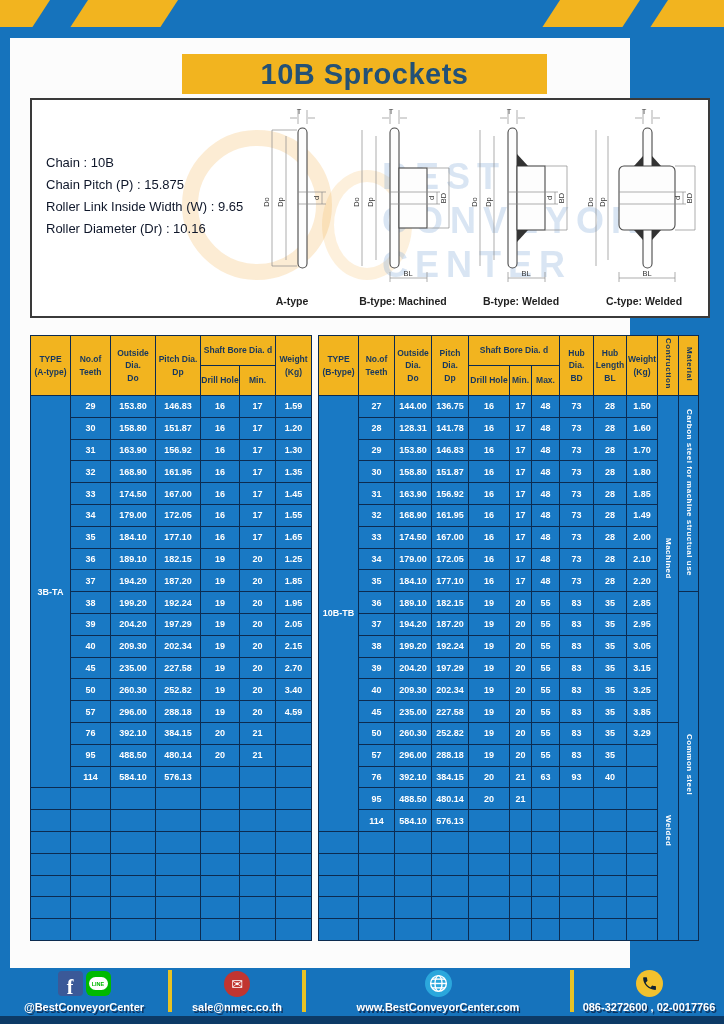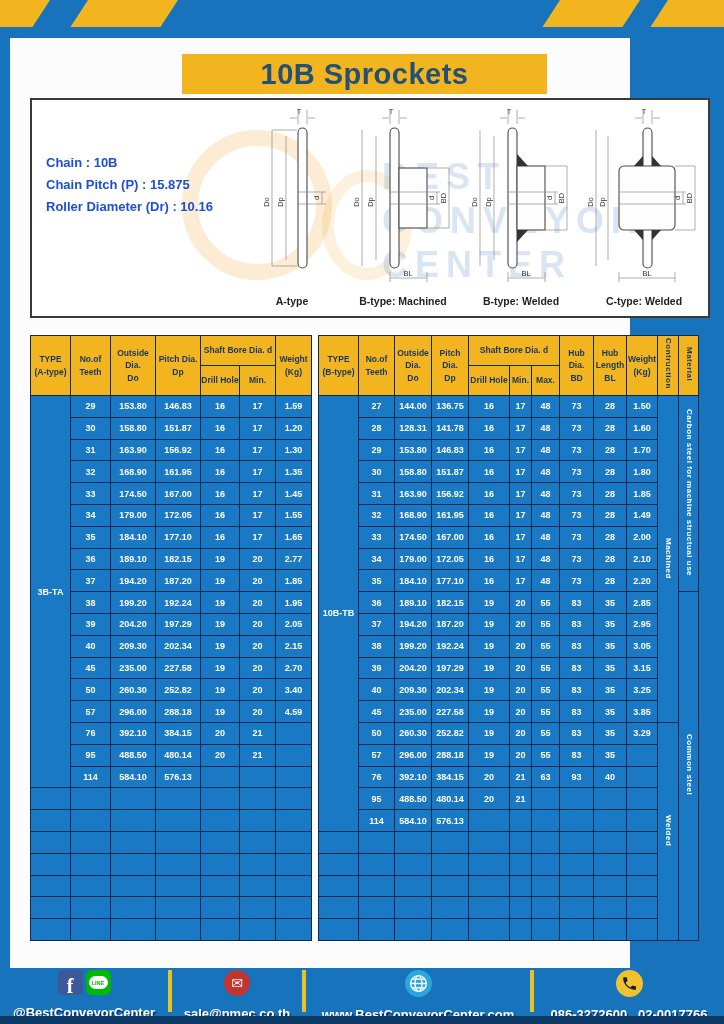--- a/index.html
+++ b/index.html
@@ -12,21 +12,21 @@
   
   .sheet { position:absolute; left:10px; top:38px; width:620px; height:930px; background:#FCFCFC; }
 
   .title-box { position:absolute; left:172px; top:16px; width:365px; height:40px; background:#F2B41F;
                display:flex; align-items:center; justify-content:center; }
   .title-box h1 { font-size:29px; font-weight:bold; color:#235176; letter-spacing:0.5px; }
 
   
   .panel { position:absolute; left:20px; top:60px; width:680px; height:220px; background:#fff; border:2px solid #3a3a3a; }
   .specs { position:absolute; left:14px; top:52px; z-index:3; }
-  .specs div { font-size:13px; font-weight:bold; color:#1d4ed8; line-height:22px; white-space:nowrap; }
+  .specs div { font-size:13px; font-weight:normal; color:#0f172a; line-height:22px; white-space:nowrap; }
 
   .wm-ring { position:absolute; left:150px; top:30px; width:150px; height:150px; border:16px solid rgba(243,170,60,0.22); border-radius:50%; z-index:1;}
   .wm-ring2 { position:absolute; left:290px; top:70px; width:90px; height:110px; border:12px solid rgba(243,170,60,0.18); border-radius:50%; z-index:1;}
   .wm-text { position:absolute; left:350px; top:55px; z-index:1; color:rgba(130,170,215,0.30); font-weight:bold; font-size:36px; letter-spacing:7px; line-height:44px; }
 
   .figs { position:absolute; left:208px; top:4px; width:468px; height:212px; display:flex; z-index:2; }
   .fig { display:flex; flex-direction:column; align-items:center; justify-content:flex-start; }
   .fig .cap { font-size:10.5px; font-weight:600; color:#222; margin-top:1px; white-space:nowrap; }
   .fig svg { display:block; }
   .dline { stroke:#8a8a8a; stroke-width:0.7; }
@@ -43,21 +43,21 @@
   #tableA { left:20px; top:297px; width:281px; }
   #tableB { left:308px; top:297px; width:380px; }
   .hrow1 { height:30px; } .hrow2 { height:30px; }
   .vhead { writing-mode:vertical-rl; display:inline-block; font-size:8px; letter-spacing:0.5px; line-height:1; }
   .vtext { writing-mode:vertical-rl; display:inline-block; font-size:8px; letter-spacing:0.5px; line-height:1; color:#fff; font-weight:bold; }
 
   
   .footer { position:absolute; left:0; top:968px; width:724px; height:48px; display:flex; align-items:stretch; }
   .fsec { display:flex; flex-direction:column; align-items:center; justify-content:flex-start; padding-top:2px; }
   .fdiv { width:4px; background:#E8C223; margin-top:2px; height:42px; }
-  .ftext { font-size:13px; font-weight:bold; color:#fff; text-shadow:1.5px 1.5px 0 rgba(10,40,80,0.85); white-space:nowrap; margin-top:10px; }
+  .ftext { font-size:11px; font-weight:bold; color:#fff; text-shadow:1.5px 1.5px 0 rgba(10,40,80,0.85); white-space:nowrap; margin-top:4px; }
   .icons { display:flex; gap:3px; height:27px; align-items:center; }
   .fb { width:25px; height:25px; background:#3B5998; border-radius:4px; color:#fff; font-weight:bold; font-size:20px; font-family:"Liberation Serif",serif; display:flex; align-items:flex-end; justify-content:center; line-height:0.9; overflow:hidden;}
   .line-ic { width:25px; height:25px; background:#00B900; border-radius:6px; display:flex; align-items:center; justify-content:center; }
   .line-bubble { background:#fff; border-radius:7px; width:19px; height:13px; display:flex; align-items:center; justify-content:center; font-size:5.5px; font-weight:bold; color:#00B900; }
   .mail { width:26px; height:26px; background:#C13530; border-radius:50%; display:flex; align-items:center; justify-content:center; color:#fff; font-size:14px; }
   .globe { width:27px; height:27px; background:#2BA7DC; border-radius:50%; display:flex; align-items:center; justify-content:center; }
   .phone { width:27px; height:27px; background:#F2C12E; border-radius:50%; display:flex; align-items:center; justify-content:center; }
   .bottom-bar { position:absolute; left:0; bottom:0; width:724px; height:8px; background:#0D3A66; }
 </style>
 </head>
@@ -81,20 +81,21 @@
       <div class="wm-ring2"></div>
       <div class="wm-text">
         <div>BEST</div>
         <div>CONVEYOR</div>
         <div>CENTER</div>
       </div>
 
       <div class="specs">
         <div>Chain  :  10B</div>
         <div>Chain Pitch (P)  :  15.875</div>
+        <div>Roller Link Inside Width (W) : 9.65</div>
         <div>Roller Diameter (Dr)  : 10.16</div>
       </div>
 
       <div class="figs">
 
         <div class="fig" style="width:104px">
           <svg width="100" height="190" viewBox="0 0 100 190">
             <text class="dtxt" x="57" y="10" text-anchor="middle">T</text>
             <line class="dline" x1="48" y1="14" x2="55" y2="14"></line>
               <line class="dline" x1="66" y1="14" x2="73" y2="14"></line>
@@ -305,21 +306,21 @@
             <td>16</td>
             <td>17</td>
             <td>1.65</td>
           </tr>
           <tr>
             <td>36</td>
             <td>189.10</td>
             <td>182.15</td>
             <td>19</td>
             <td>20</td>
-            <td>2.77</td>
+            <td>1.25</td>
           </tr>
           <tr>
             <td>37</td>
             <td>194.20</td>
             <td>187.20</td>
             <td>19</td>
             <td>20</td>
             <td>1.85</td>
           </tr>
           <tr>
@@ -806,21 +807,21 @@
     <div class="fdiv"></div>
     <div class="fsec" style="width:130px">
       <div class="icons">
         <div class="mail">
             <span>✉</span>
           </div>
       </div>
       <div class="ftext">sale@nmec.co.th</div>
     </div>
     <div class="fdiv"></div>
-    <div class="fsec" style="width:224px">
+    <div class="fsec" style="width:264px">
       <div class="icons">
         <div class="globe">
           <svg width="21" height="21" viewBox="0 0 24 24">
               <g stroke="#fff" stroke-width="1.6" fill="none">
                 <circle cx="12" cy="12" r="9"></circle>
                 <ellipse cx="12" cy="12" rx="4" ry="9"></ellipse>
                 <line x1="3" y1="12" x2="21" y2="12"></line>
                 <line x1="4.5" y1="7" x2="19.5" y2="7"></line>
                 <line x1="4.5" y1="17" x2="19.5" y2="17"></line>
               </g>

